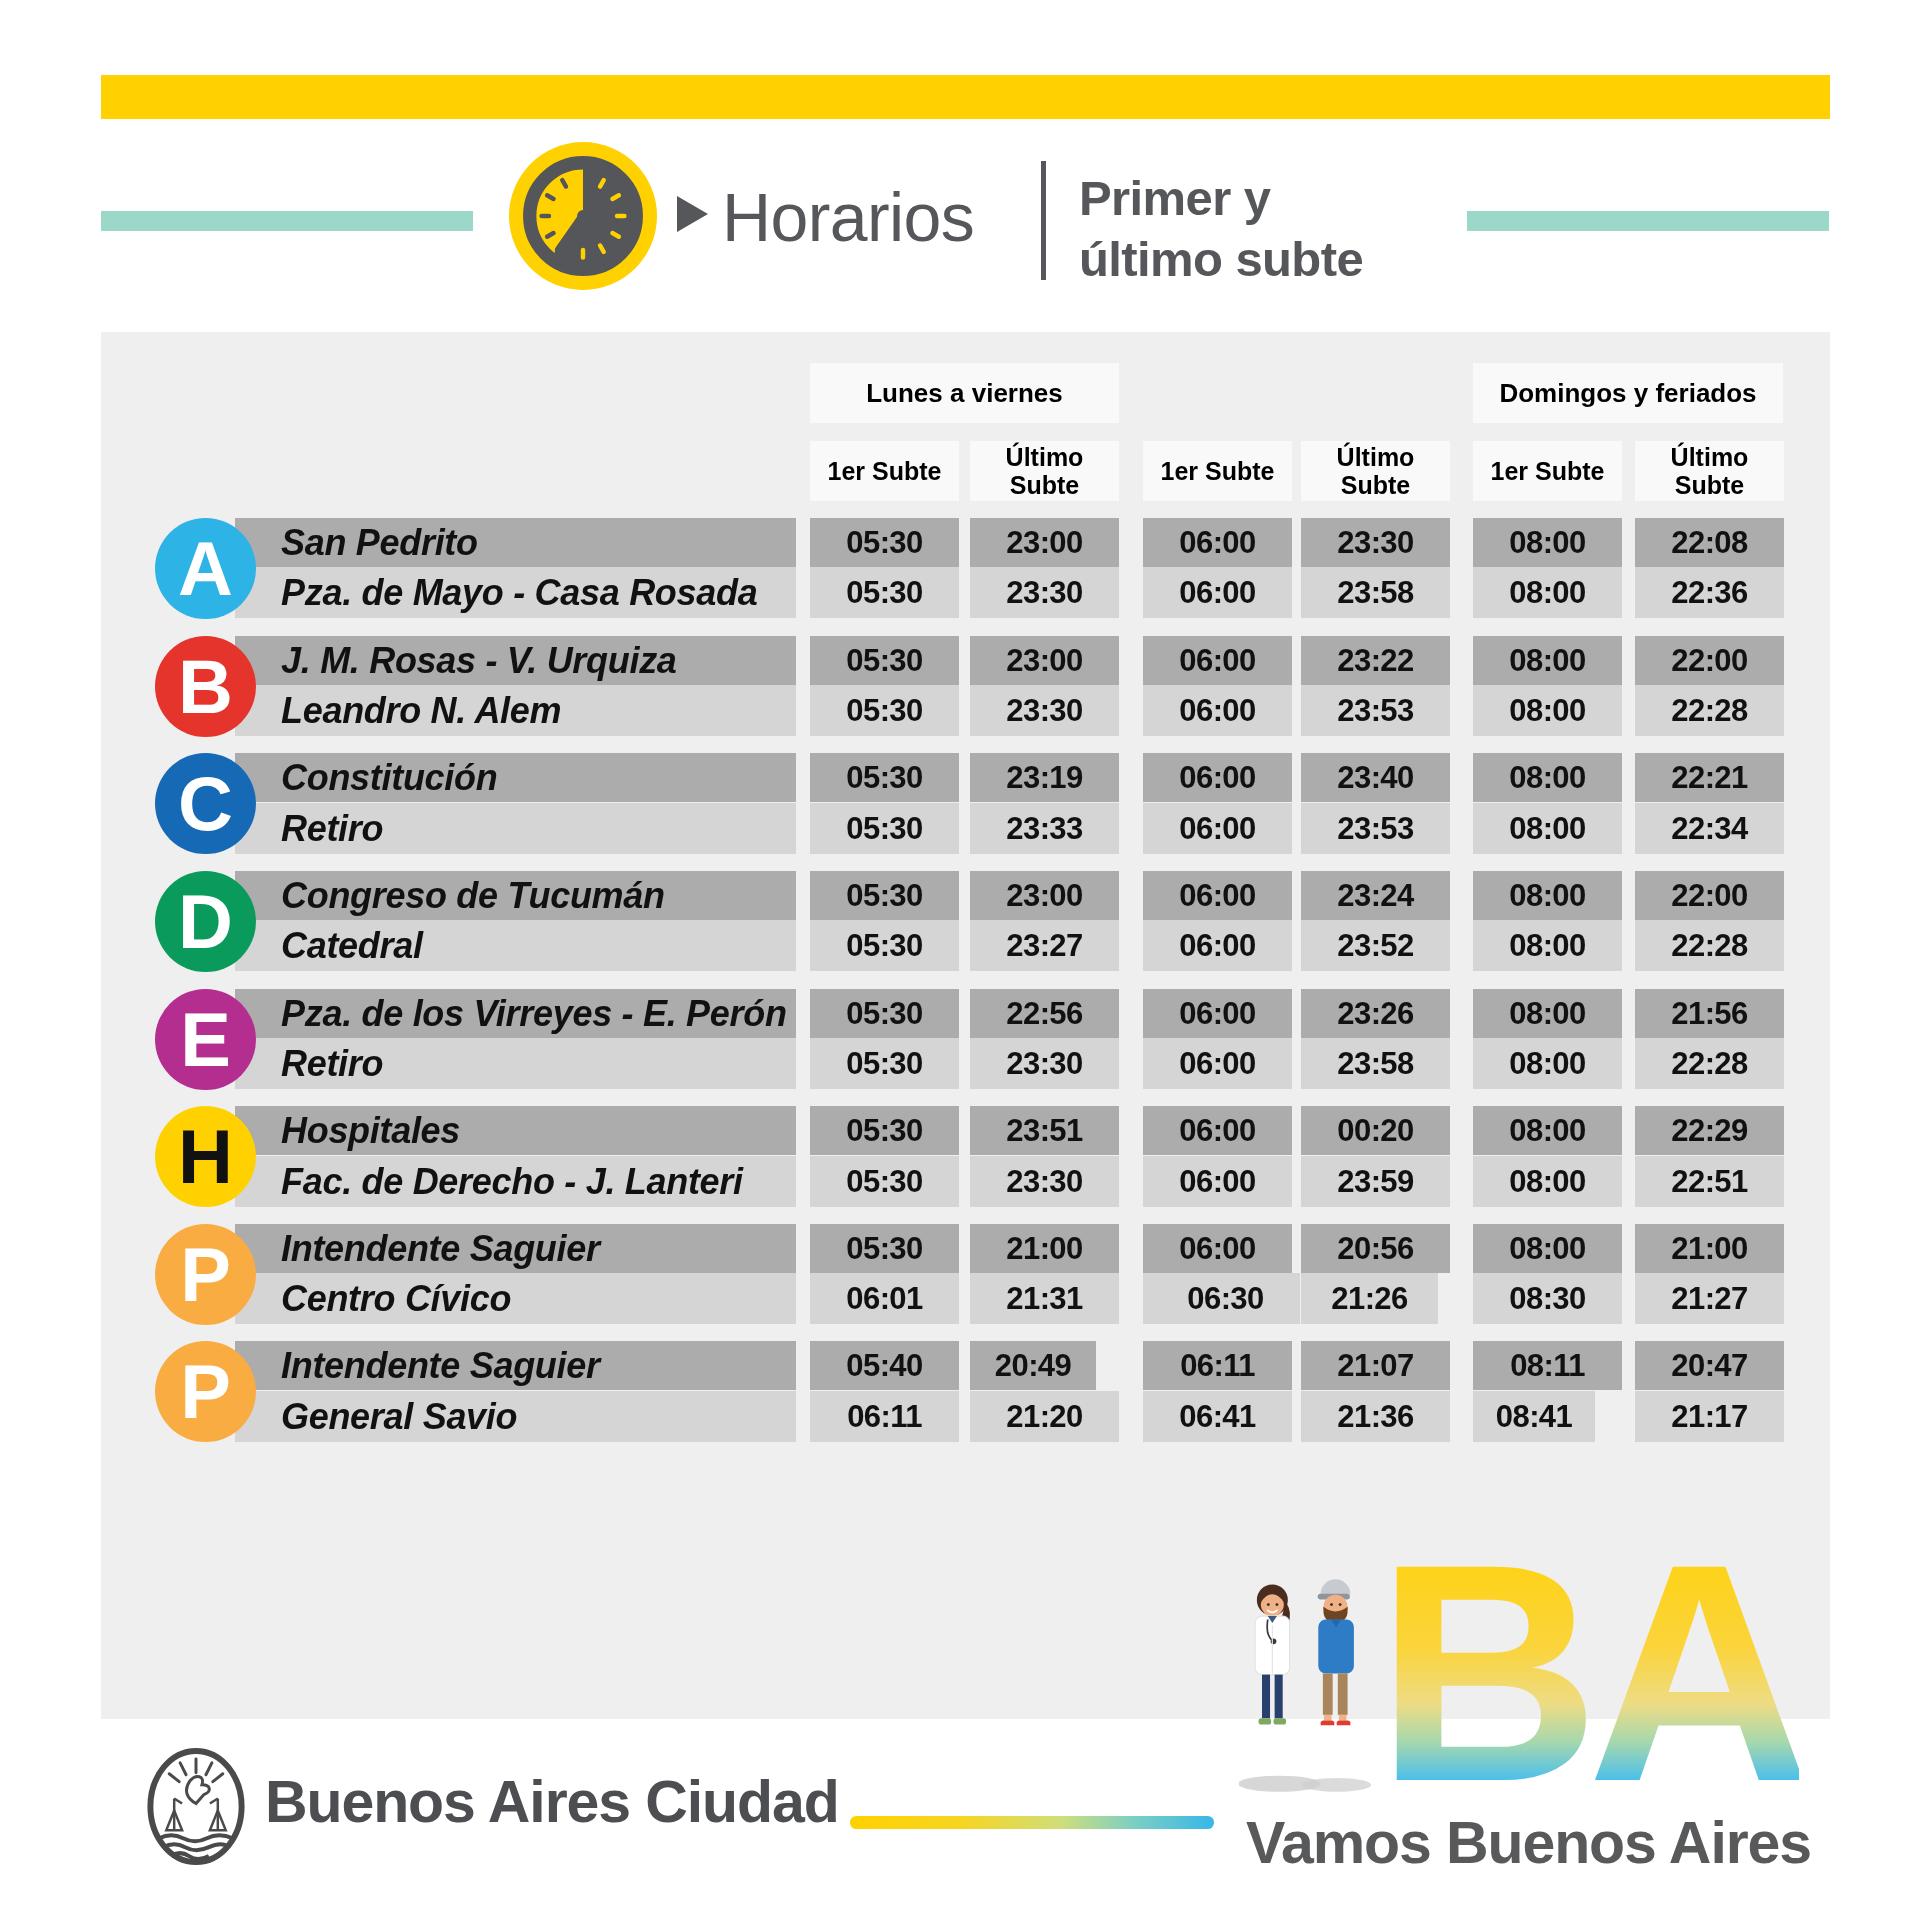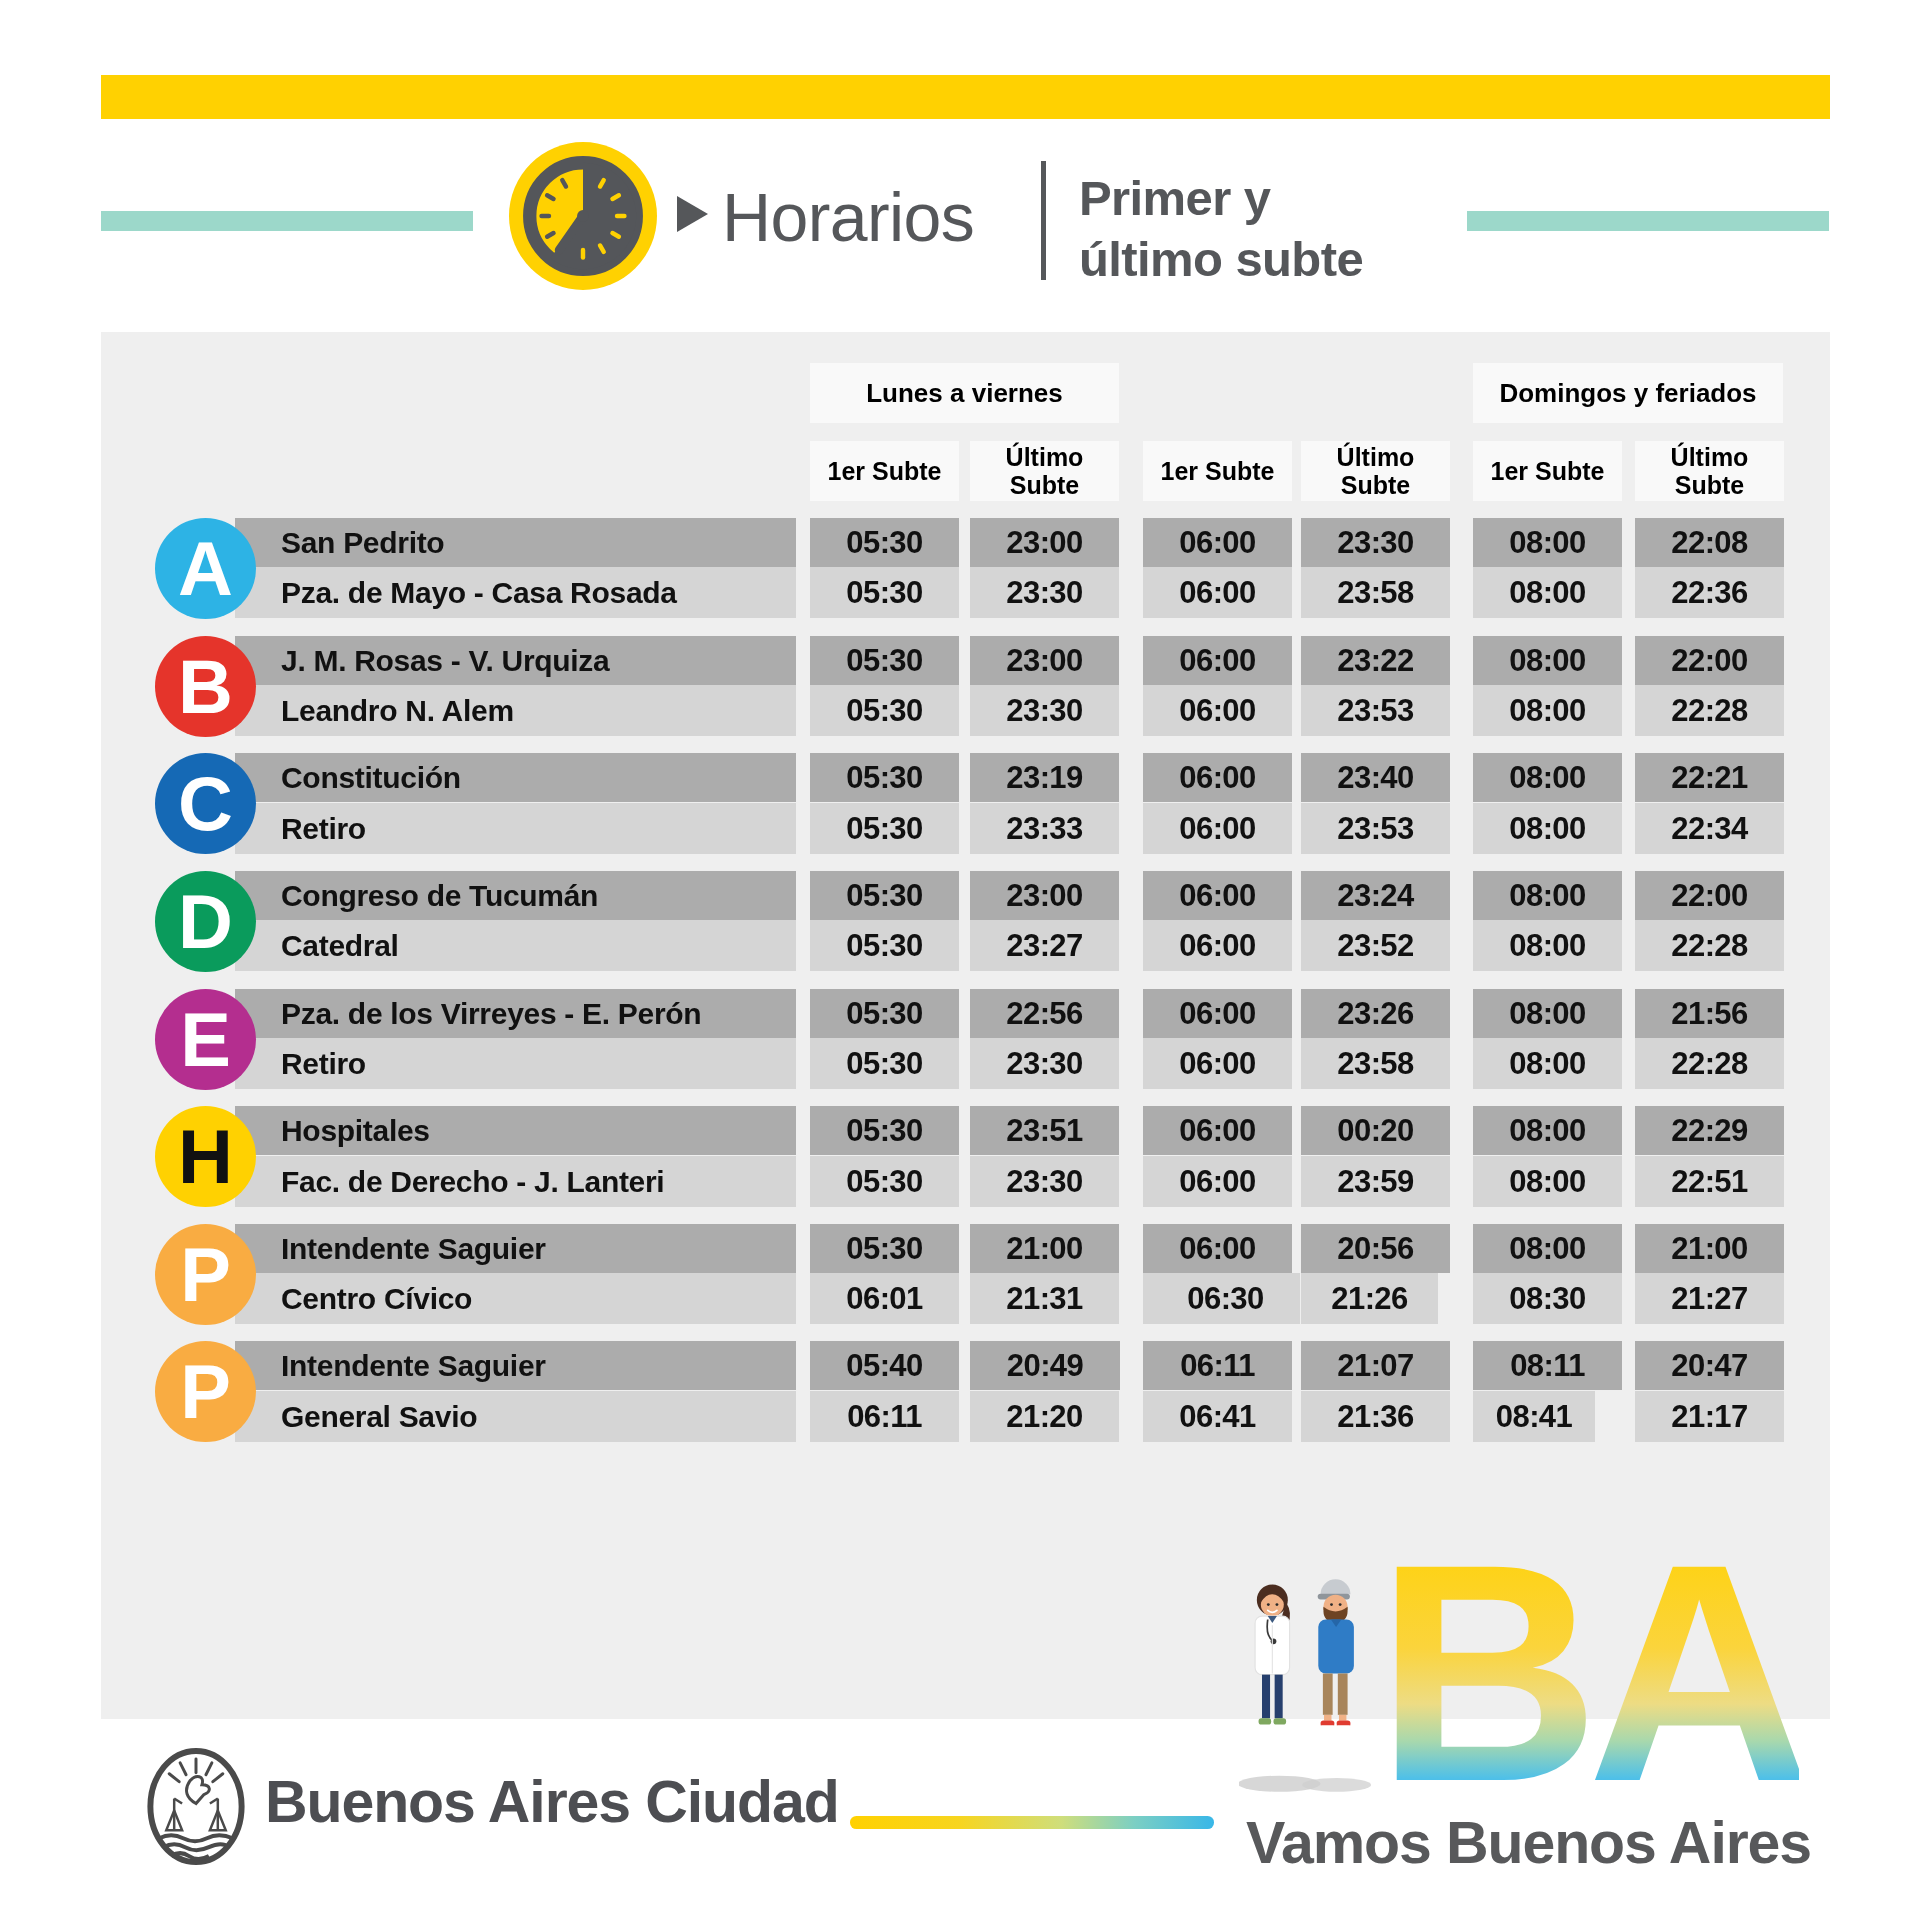--- a/index.html
+++ b/index.html
@@ -36,21 +36,21 @@
   .day-box,.sub-box{position:absolute;background:var(--header-box);color:#000;
     display:flex;align-items:center;justify-content:center;text-align:center;}
   .day-box{top:363px;height:60px;font-size:26px;font-weight:700;}
   .sub-box{top:441px;height:60px;font-size:25px;font-weight:700;line-height:1.12;padding:0 17px;box-sizing:border-box;}
 
   
   .band{position:absolute;}
   .band.dark{background:var(--row-dark);}
   .band.light{background:var(--row-light);}
   .station-name{position:absolute;display:flex;align-items:center;color:#111;
-    font-size:30px;font-weight:700;letter-spacing:-0.3px;}
+    font-size:36px;font-weight:700;letter-spacing:-0.3px;font-style:italic;}
   .time-cell{position:absolute;display:flex;align-items:center;justify-content:center;
     color:#111;font-size:31px;font-weight:700;letter-spacing:-0.6px;}
   .time-cell.dark{background:var(--row-dark);}
   .time-cell.light{background:var(--row-light);}
   .line-circle{position:absolute;width:101px;height:101px;border-radius:50%;
     display:flex;align-items:center;justify-content:center;
     font-size:76px;font-weight:700;z-index:3;}
 
   
   .crest{position:absolute;left:146px;top:1747px;width:100px;height:119px;}
@@ -233,21 +233,21 @@
       <div class="time-cell light" style="left: 810px; top: 1273px; width: 149px; height: 51px;">06:01</div>
       <div class="time-cell light" style="left: 970px; top: 1273px; width: 149px; height: 51px;">21:31</div>
       <div class="time-cell light" style="left: 1143px; top: 1273px; width: 149px; height: 51px; padding-left: 8px;">06:30</div>
       <div class="time-cell light" style="left: 1301px; top: 1273px; width: 137px; height: 51px;">21:26</div>
       <div class="time-cell light" style="left: 1473px; top: 1273px; width: 149px; height: 51px;">08:30</div>
       <div class="time-cell light" style="left: 1635px; top: 1273px; width: 149px; height: 51px;">21:27</div>
       <div class="line-circle" style="left: 155px; top: 1224px; background: rgb(249, 172, 66); color: rgb(255, 255, 255);">P</div>
       <div class="band dark" style="left: 235px; top: 1341px; width: 561px; height: 49px;"></div>
       <div class="station-name" style="left: 281px; top: 1341px; width: 511px; height: 49px;">Intendente Saguier</div>
       <div class="time-cell dark" style="left: 810px; top: 1341px; width: 149px; height: 49px;">05:40</div>
-      <div class="time-cell dark" style="left: 970px; top: 1341px; width: 150px; height: 49px;">20:49</div>
+      <div class="time-cell dark" style="left: 970px; top: 1341px; width: 126px; height: 49px;">20:49</div>
       <div class="time-cell dark" style="left: 1143px; top: 1341px; width: 149px; height: 49px;">06:11</div>
       <div class="time-cell dark" style="left: 1301px; top: 1341px; width: 149px; height: 49px;">21:07</div>
       <div class="time-cell dark" style="left: 1473px; top: 1341px; width: 149px; height: 49px;">08:11</div>
       <div class="time-cell dark" style="left: 1635px; top: 1341px; width: 149px; height: 49px;">20:47</div>
       <div class="band light" style="left: 235px; top: 1391px; width: 561px; height: 51px;"></div>
       <div class="station-name" style="left: 281px; top: 1391px; width: 511px; height: 51px;">General Savio</div>
       <div class="time-cell light" style="left: 810px; top: 1391px; width: 149px; height: 51px;">06:11</div>
       <div class="time-cell light" style="left: 970px; top: 1391px; width: 149px; height: 51px;">21:20</div>
       <div class="time-cell light" style="left: 1143px; top: 1391px; width: 149px; height: 51px;">06:41</div>
       <div class="time-cell light" style="left: 1301px; top: 1391px; width: 149px; height: 51px;">21:36</div>

